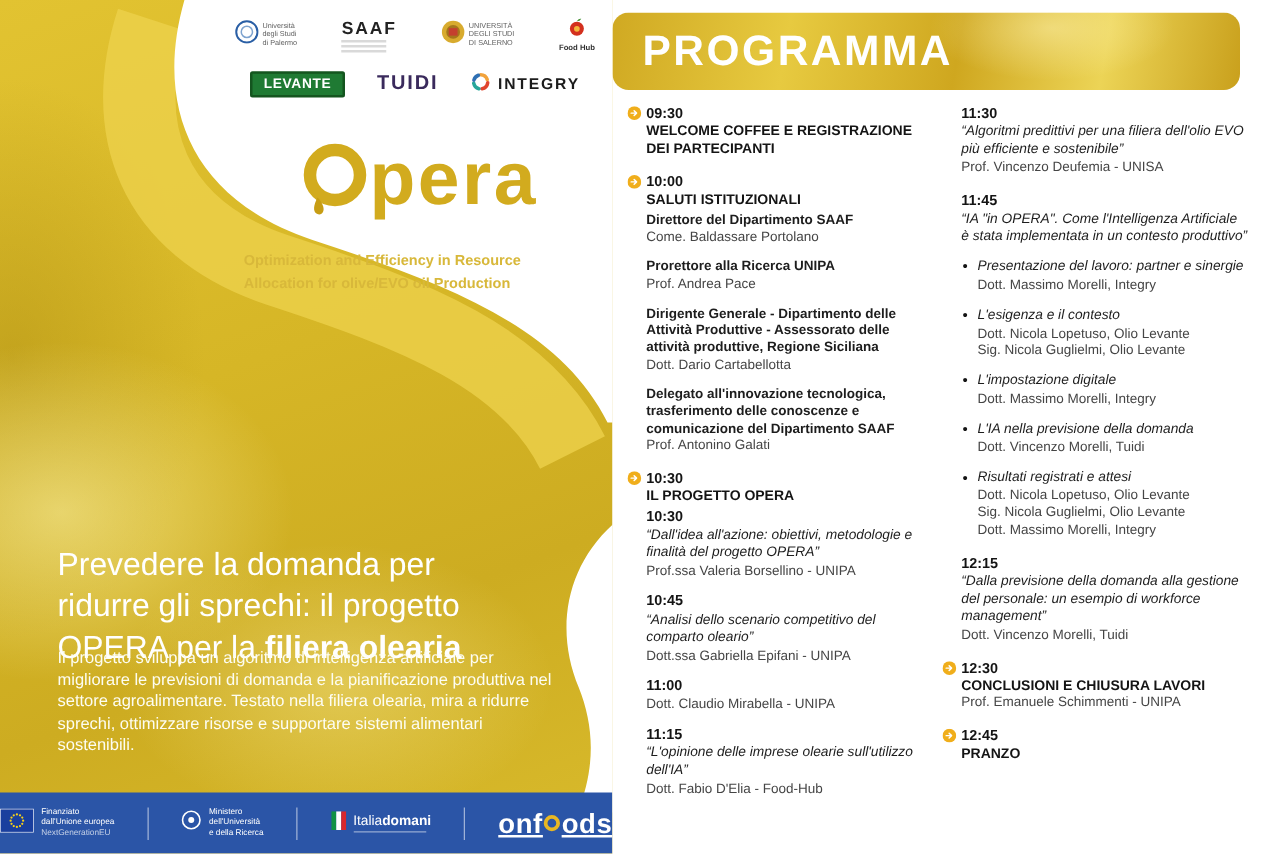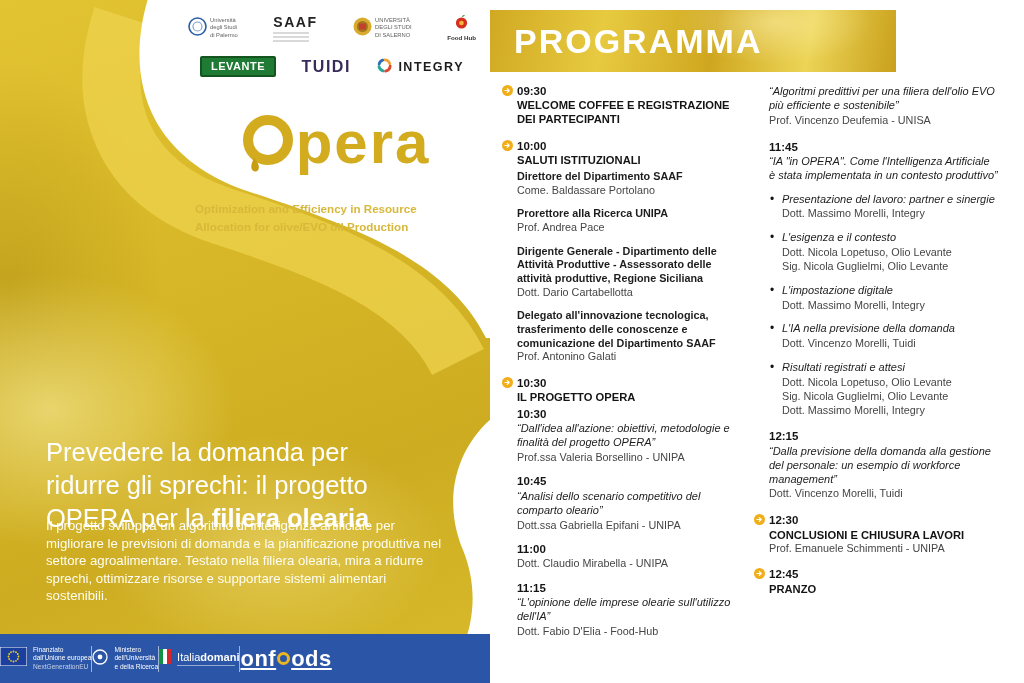--- a/index.html
+++ b/index.html
@@ -34,37 +34,38 @@
   .opera { position:absolute; left:195px; top:114px; width:280px; }
   .opera-word { display:flex; align-items:flex-start; justify-content:center; color:#d2ab1e; font-weight:700; font-size:60px; letter-spacing:2px; line-height:.95; }
   .tagline { margin-top:16px; color:#d8b83a; font-size:11.6px; line-height:1.55; font-weight:700; }
 
   
   .headline { position:absolute; left:46px; top:436px; width:420px; color:#fff; font-size:25.5px; line-height:1.3; font-weight:400; }
   .headline b { font-weight:700; }
   .desc { position:absolute; left:46px; top:517px; width:404px; color:#fdfdf2; font-size:13.2px; line-height:1.33; }
 
   
-  .fundbar { position:absolute; left:0; right:0; bottom:0; height:49px; background:#2b55a7; display:flex; align-items:center; justify-content:flex-start; }
+  .fundbar { position:absolute; left:0; right:0; bottom:0; height:49px; background:#2b55a7; display:flex; align-items:center; justify-content:space-between; }
   .fitem { display:flex; align-items:center; gap:6px; }
   .ftxt { font-size:6.6px; color:#fff; line-height:1.3; }
   .f-sub { opacity:.7; }
   .vsep { width:1px; height:26px; background:rgba(255,255,255,.55); }
   .ital { font-size:11px; color:#fff; }
   .ital b { font-weight:700; }
   .ital .subrule { height:1.5px; width:58px; background:rgba(255,255,255,.5); margin-top:2px; }
   .onfoods { font-size:22px; font-weight:700; color:#fff; letter-spacing:.5px; display:flex; align-items:center;text-decoration:underline; }
   .onf-o { width:13px; height:13px; border:3.5px solid #e8b723; border-radius:50%; margin:0 1px; display:inline-block; }
 
   
   .right { position:absolute; left:490px; top:0; width:534px; height:683px; background:#fff; }
-  .band { position:absolute; left:0; top:10px; width:406px; height:62px; display:flex; align-items:center; padding-left:24px;
+  .band { position:absolute; left:0; top:10px; width:502px; height:62px; display:flex; align-items:center; padding-left:24px;
     background:
       radial-gradient(ellipse 140px 60px at 70% 20%, rgba(255,244,180,.5), transparent 70%),
       linear-gradient(100deg,#d0a922 0%,#e7ca40 28%,#cfa71f 55%,#ecd456 78%,#c9a01c 100%);
+    border-radius: 13px;
   }
   .band h1 { font-size:34px; font-weight:700; color:#fff; letter-spacing:2px; }
 
   .cols { position:absolute; left:12px; top:84px; display:flex; gap:8px; }
   .col { flex:0 0 244px; width:244px; padding-left:15px; }
 
   .sess { margin-bottom:12px; }
   .trow { position:relative; font-weight:700; font-size:11.5px; color:#141414; line-height:1.25; }
   .dot { position:absolute; left:-15px; top:1px; width:11px; height:11px; }
   .dot svg { display:block; }
@@ -327,20 +328,21 @@
             <div class="trow">11:15</div>
             <div class="q">“L'opinione delle imprese olearie sull'utilizzo dell'IA”</div>
             <div class="spk">Dott. Fabio D'Elia - Food-Hub</div>
           </div>
         </div>
       </div>
 
       <div class="col">
 
         <div class="sess">
+          <div class="trow">11:30</div>
           <div class="q">“Algoritmi predittivi per una filiera dell'olio EVO più efficiente e sostenibile”</div>
           <div class="spk">Prof. Vincenzo Deufemia - UNISA</div>
         </div>
 
         <div class="sess">
           <div class="trow">11:45</div>
           <div class="q">“IA "in OPERA". Come l'Intelligenza Artificiale è stata implementata in un contesto produttivo”</div>
           <div class="blist">
             <div class="bitem">
               <div class="bq">Presentazione del lavoro: partner e sinergie</div>

